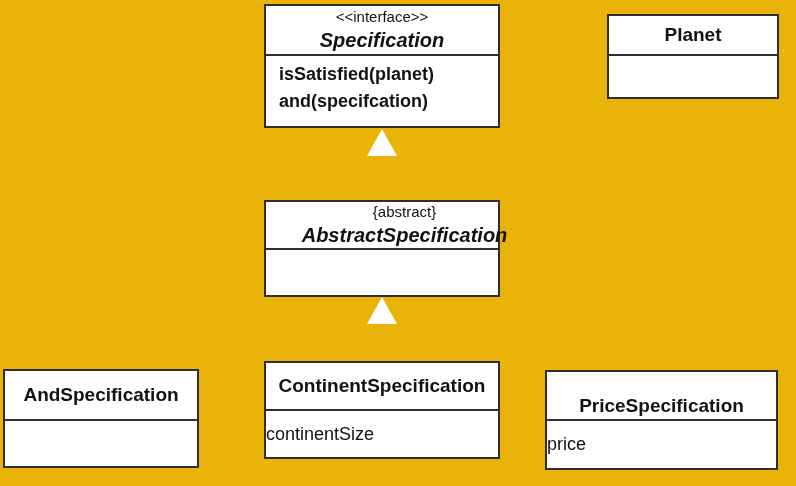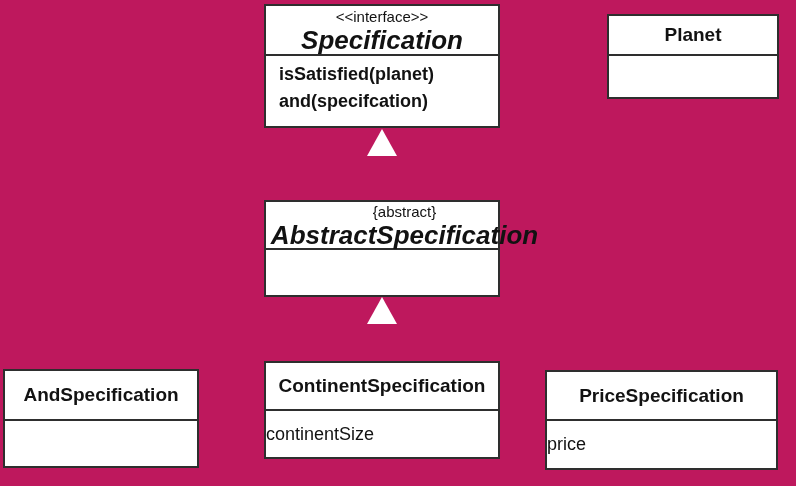--- a/index.html
+++ b/index.html
@@ -4,21 +4,21 @@
 <style>
   html, body {
     margin: 0;
     padding: 0;
     background: #000000;
   }
   .canvas {
     position: relative;
     width: 796px;
     height: 486px;
-    background: #be185d;
+    background: #eab308;
     overflow: hidden;
     font-family: "Liberation Sans", "DejaVu Sans", sans-serif;
     color: #121212;
   }
   .uml-class {
     position: absolute;
     background: #ffffff;
     border: 2px solid #2e2e2e;
     box-sizing: border-box;
     display: flex;
@@ -39,21 +39,21 @@
     line-height: 20px;
     font-weight: 400;
   }
   .class-name {
     font-size: 19px;
     line-height: 26px;
     font-weight: 700;
   }
   .class-name.emph {
     font-style: italic;
-    font-size: 26px;
+    font-size: 20px;
   }
   .members-compartment {
     flex: 1 1 auto;
     font-size: 18px;
     line-height: 27px;
     box-sizing: border-box;
   }
   .members-compartment.multi {
     padding: 5px 4px 0 13px;
     font-weight: bold;
@@ -76,21 +76,21 @@
   #box-specification .title-compartment { height: 50px; }
   #box-planet               { left: 607px; top: 14px;  width: 172px; height: 85px; }
   #box-planet .title-compartment { height: 40px; }
   #box-abstract             { left: 264px; top: 200px; width: 236px; height: 97px; }
   #box-abstract .title-compartment { height: 48px; padding-left: 45px; }
   #box-and                  { left: 3px;   top: 369px; width: 196px; height: 99px; }
   #box-and .title-compartment { height: 50px; }
   #box-continent            { left: 264px; top: 361px; width: 236px; height: 98px; }
   #box-continent .title-compartment { height: 48px; }
   #box-price                { left: 545px; top: 370px; width: 233px; height: 100px; }
-  #box-price .title-compartment { height: 49px; }
+  #box-price .title-compartment { height: 49px; justify-content: flex-end; }
 
   #arrow-to-specification   { left: 367px; top: 129px; }
   #arrow-to-abstract        { left: 367px; top: 297px; }
 </style>
 </head>
 <body>
 
 <div class="canvas">
 
   <div class="uml-class" id="box-specification">

